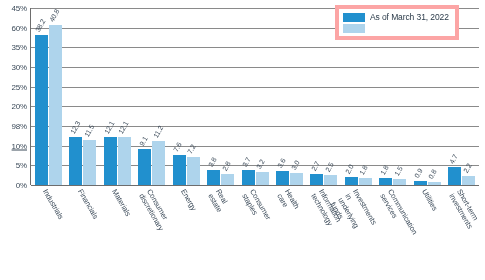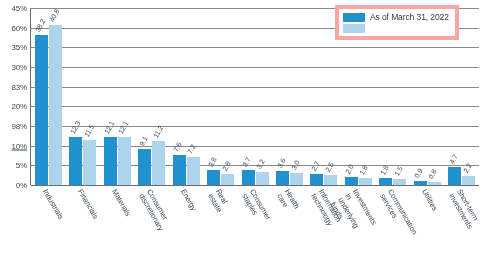--- a/index.html
+++ b/index.html
@@ -166,21 +166,21 @@
 
 <div id="chart-root">
 
   <div class="y-axis">
     <div class="y-axis-line"></div>
   <div class="y-tick" style="top: 100%;">0%</div>
       <div class="y-tick" style="top: 88.8889%;">5%</div>
       <div class="y-tick" style="top: 77.7778%; text-decoration: underline;">10%</div>
       <div class="y-tick" style="top: 66.6667%;">98%</div>
       <div class="y-tick" style="top: 55.5556%; text-align: center;">20%</div>
-      <div class="y-tick" style="top: 44.4444%;">83%</div>
+      <div class="y-tick" style="top: 44.4444%;">25%</div>
       <div class="y-tick" style="top: 33.3333%;">30%</div>
       <div class="y-tick" style="top: 22.2222%;">35%</div>
       <div class="y-tick" style="top: 11.1111%;">60%</div>
       <div class="y-tick" style="top: 0%;">45%</div>
     </div>
 
   <div class="plot-area">
     <div class="grid-lines">
         <div class="grid-line baseline" style="top: 100%;"></div>
         <div class="grid-line" style="top: 88.8889%;"></div>

